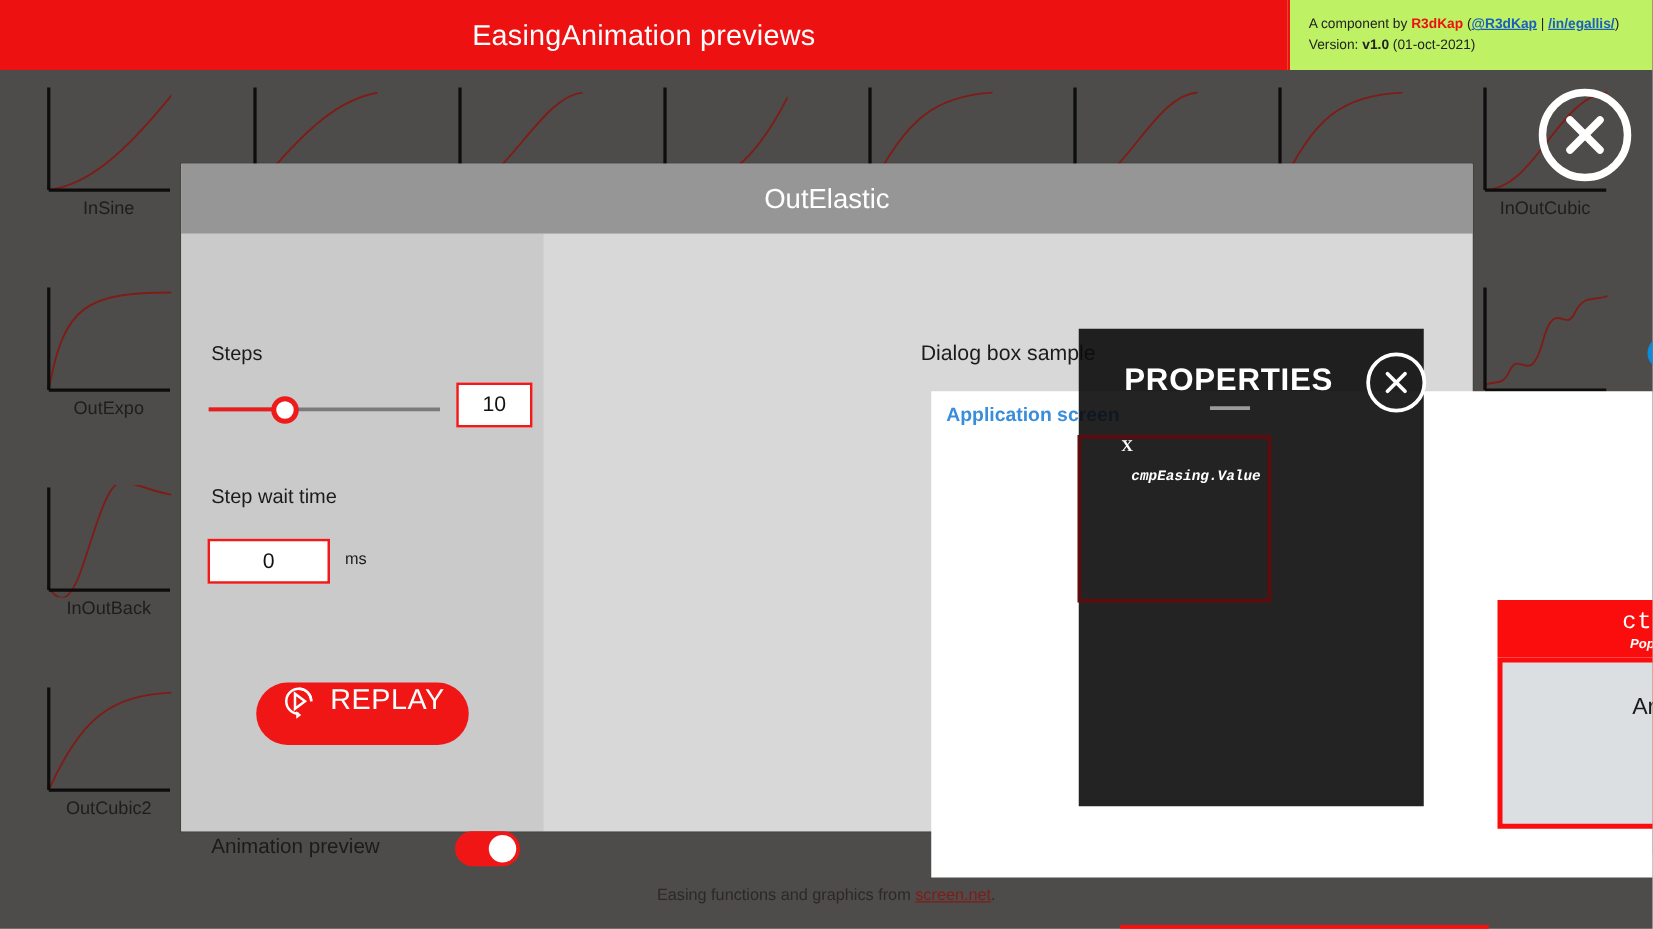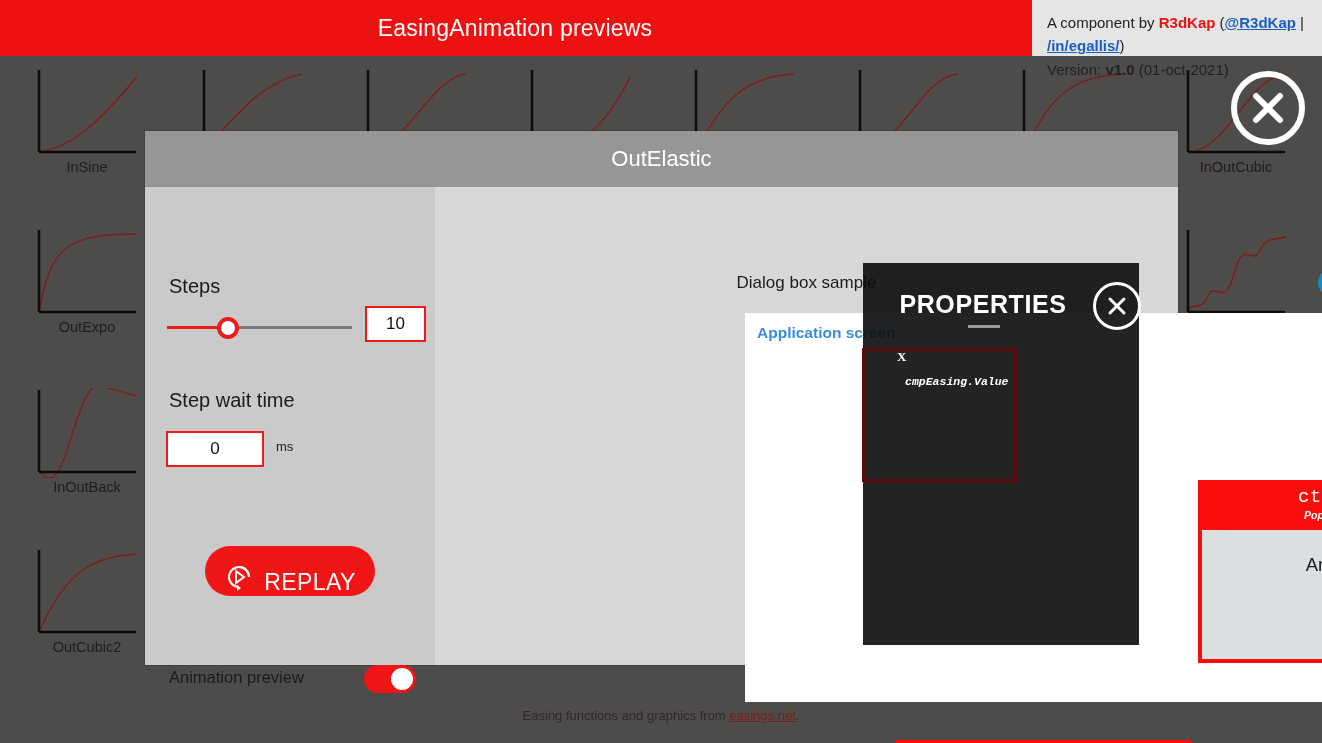--- a/index.html
+++ b/index.html
@@ -17,22 +17,22 @@
     position: absolute; left: 0; top: 0; width: 1322px; height: 56px;
     background: #ee1111; display: flex; align-items: center;
   }
   #header-title {
     position: absolute; left: 0; top: 0; width: 1030px; height: 56px;
     display: flex; align-items: center; justify-content: center;
     color: #ffffff; font-size: 23px; letter-spacing: .2px;
   }
   #header-credit {
     position: absolute; right: 0; top: 0; width: 292px; height: 56px;
-    background: #e5e5e5; border-left: 2px solid #ee1111;
-    padding: 11px 15px 0 15px; font-size: 15px; color: #222; line-height: 1.55;
+    background: #bef264; border-left: 2px solid #ee1111;
+    padding: 11px 15px 0 15px; font-size: 11px; color: #222; line-height: 1.55;
   }
   #header-credit .bold { font-weight: bold; }
   #header-credit .red { color: #ee1111; font-weight: bold; }
   #header-credit a { color: #1b5fbe; font-weight: bold; text-decoration: underline; }
 
   
   #thumbs {
     position: absolute; left: 0; top: 56px; width: 1322px; height: 627px;
     background: #4e4c4b;
   }
@@ -75,21 +75,21 @@
     height: 56px; background: #969696; color: #ffffff;
     display: flex; align-items: center; justify-content: center; font-size: 22px;
   }
   #dialog-body { display: flex; height: 478px; }
 
   
   #params-pane {
     width: 290px; height: 478px; background: #cacaca;
     position: relative; padding: 0;
   }
-  .p-label { position: absolute; font-size: 20px; color: #1c1b1b; }
+  .p-label { position: absolute; font-size: 16px; color: #1c1b1b; }
   #steps-label { left: 24px; top: 88px; }
   #wait-label  { left: 24px; top: 202px; }
 
   
   #steps-slider { position: absolute; left: 22px; top: 127px; width: 185px; height: 28px; cursor: pointer; }
   #steps-slider .track { position: absolute; left: 0; top: 12px; width: 185px; height: 3px; background: #7a7a7a; }
   #steps-slider .fill  { position: absolute; left: 0; top: 12px; width: 62px; height: 3px; background: #ef1b1b; }
   #steps-slider .knob  {
     position: absolute; left: 49px; top: 3px; width: 22px; height: 22px; border-radius: 50%;
     background: #ffffff; border: 4px solid #ef1b1b;
@@ -99,21 +99,21 @@
     color: #111; display: flex; align-items: center; justify-content: center;
   }
   #steps-value { left: 220px; top: 119px; width: 61px; height: 36px; font-size: 17px; }
   #wait-value  { left: 21px;  top: 244px; width: 98px; height: 36px; font-size: 17px; }
   #wait-unit   { position: absolute; left: 131px; top: 252px; font-size: 13px; color: #1c1b1b; }
 
   
   #replay-button {
     position: absolute; left: 60px; top: 359px; width: 170px; height: 50px;
     background: #f01616; border-radius: 25px; cursor: pointer;
-    display: flex; align-items: flex-end; justify-content: center; gap: 10px;
+    display: flex; align-items: flex-start; justify-content: center; gap: 10px;
   }
   #replay-button .rlabel { color: #ffffff; font-size: 23px; letter-spacing: .4px; }
 
   
   #preview-label { position: absolute; left: 24px; top: 481px; font-size: 16.5px; color: #1c1b1b; }
   #preview-toggle {
     position: absolute; left: 219px; top: 478px; width: 52px; height: 28px;
     background: #f01616; border-radius: 14px; cursor: pointer;
   }
   #preview-toggle .dot {
@@ -523,21 +523,21 @@
           <line x1="2" y1="2" x2="2" y2="84" stroke="#0d0d0d" stroke-width="2.6"></line>
           <line x1="2" y1="84" x2="99" y2="84" stroke="#0d0d0d" stroke-width="2.6"></line>
         </svg>
       </div>
       <div class="lbl">InBounce</div>
     </div>
   </div>
 
 <div id="footer-hint">Click on an animation type to preview it and play with its parameters.</div>
 <div id="footer-credit">
-  <span>Easing functions and graphics from </span><a href="#">easings.net</a><span>.</span>
+  <span>Easing functions and graphics from </span><a href="#">screen.net</a><span>.</span>
 </div>
 
 <div id="app-header">
   <div id="header-title">EasingAnimation previews</div>
   <div id="header-credit">
     <div>
       <span>A component by </span><span class="red">R3dKap</span><span> (</span><a href="#">@R3dKap</a><span> | </span><a href="#">/in/egallis/</a><span>)</span>
     </div>
     <div>
       <span>Version: </span><span class="bold">v1.0</span><span> (01-oct-2021)</span>

